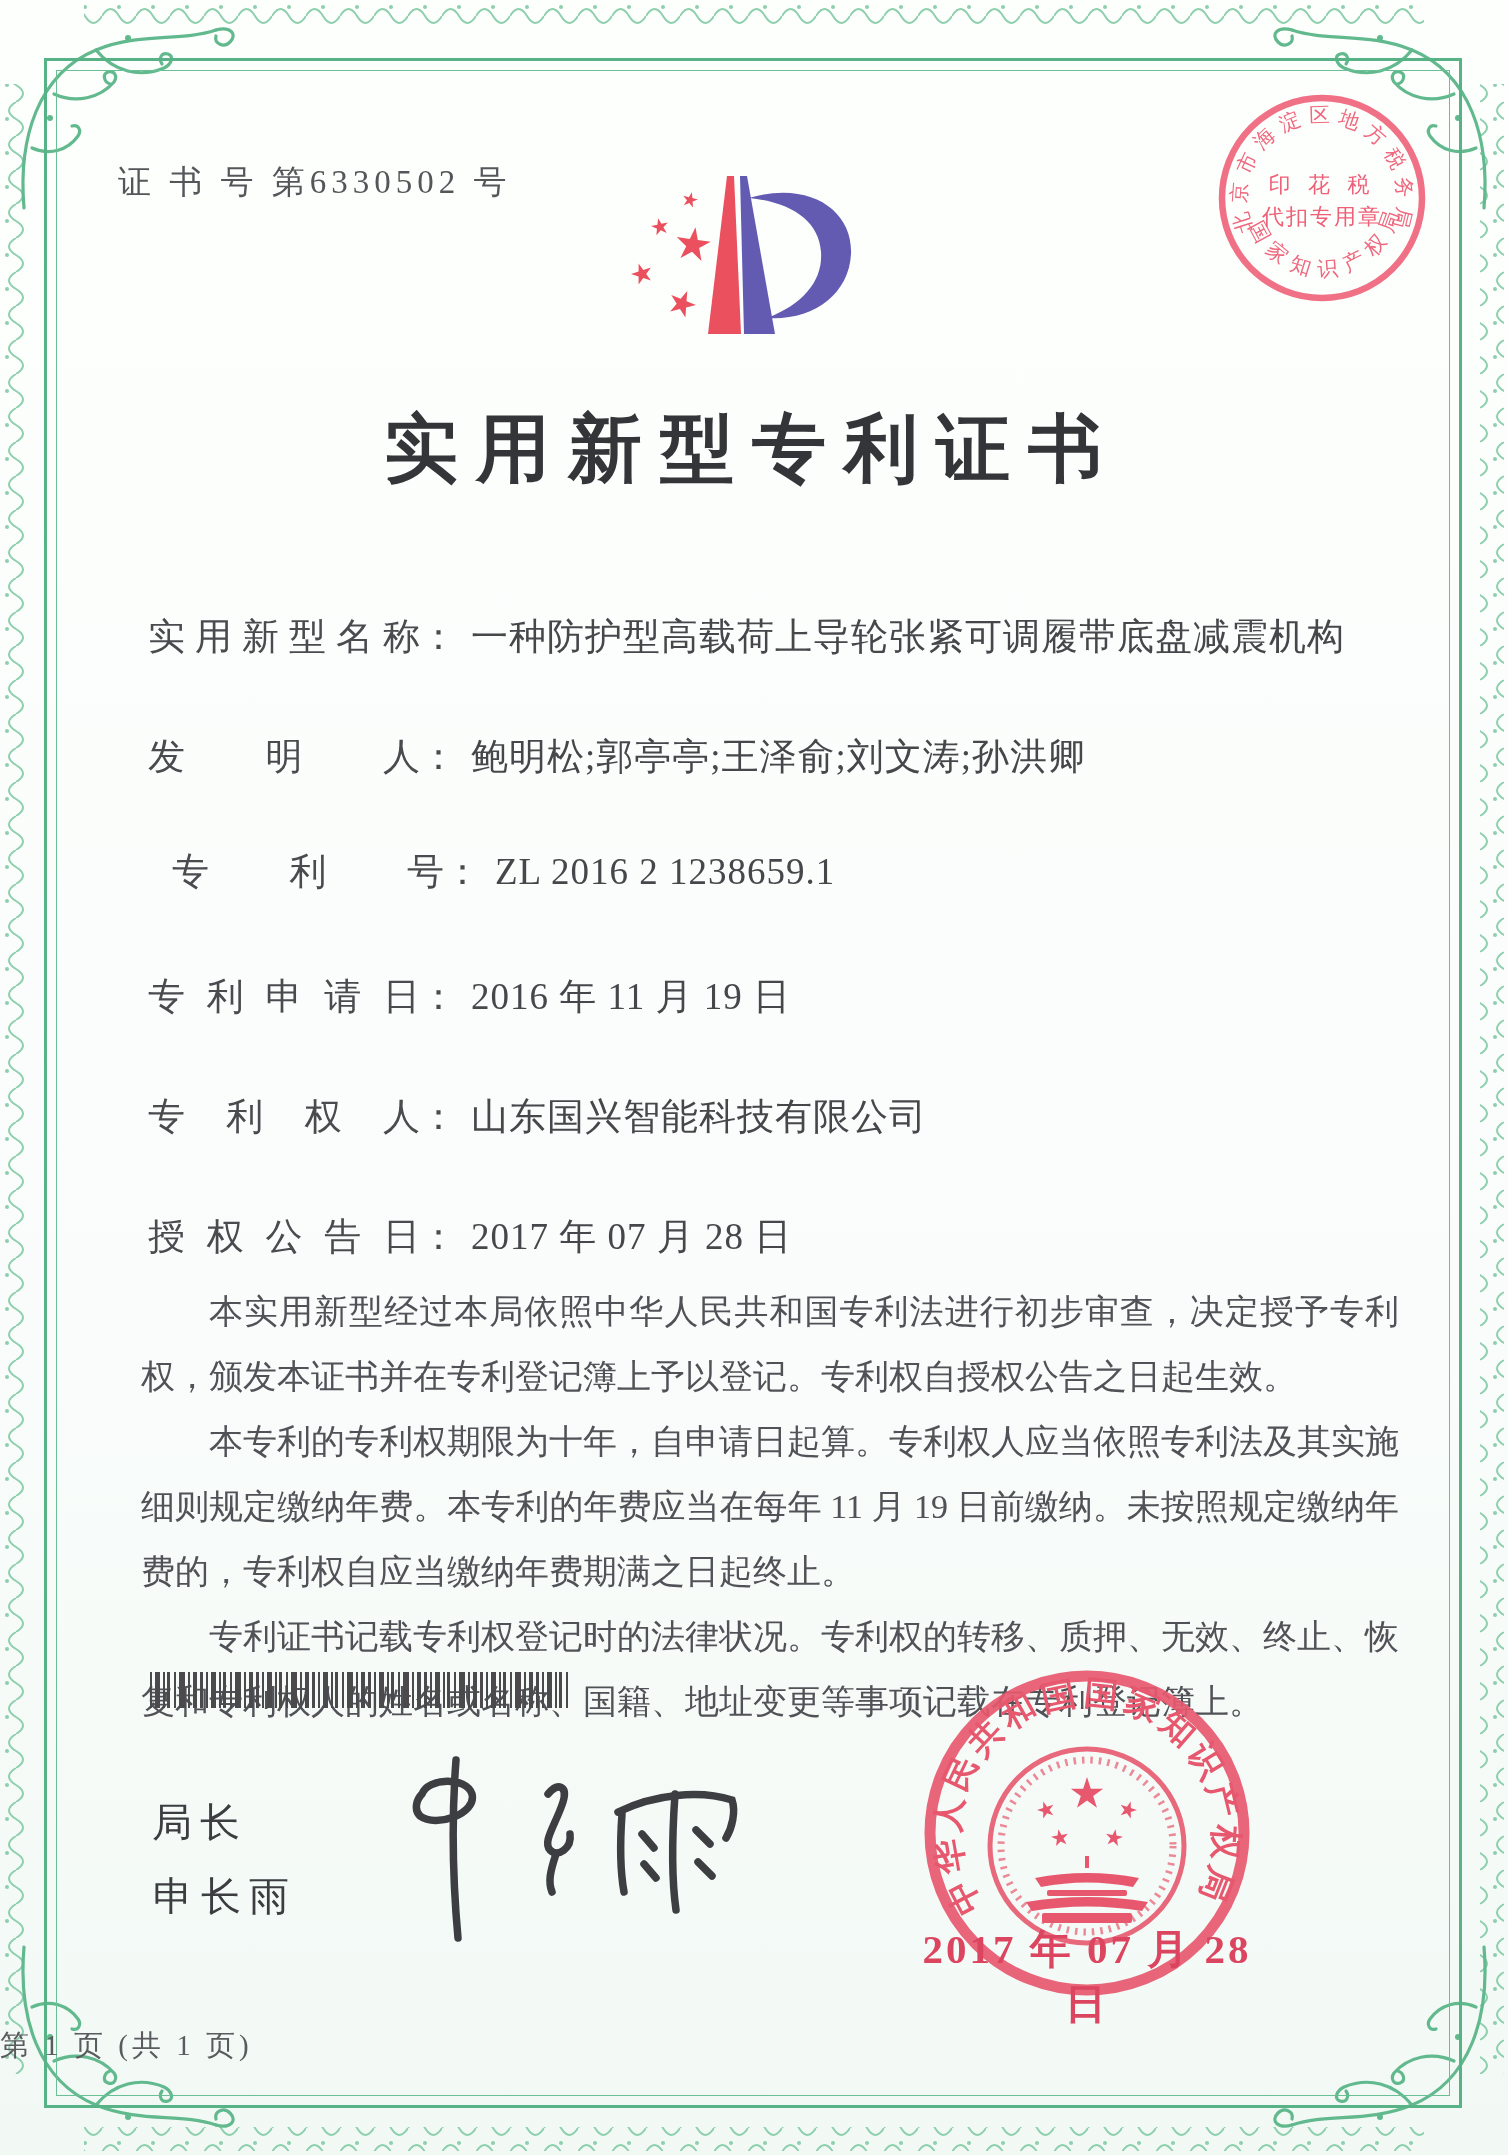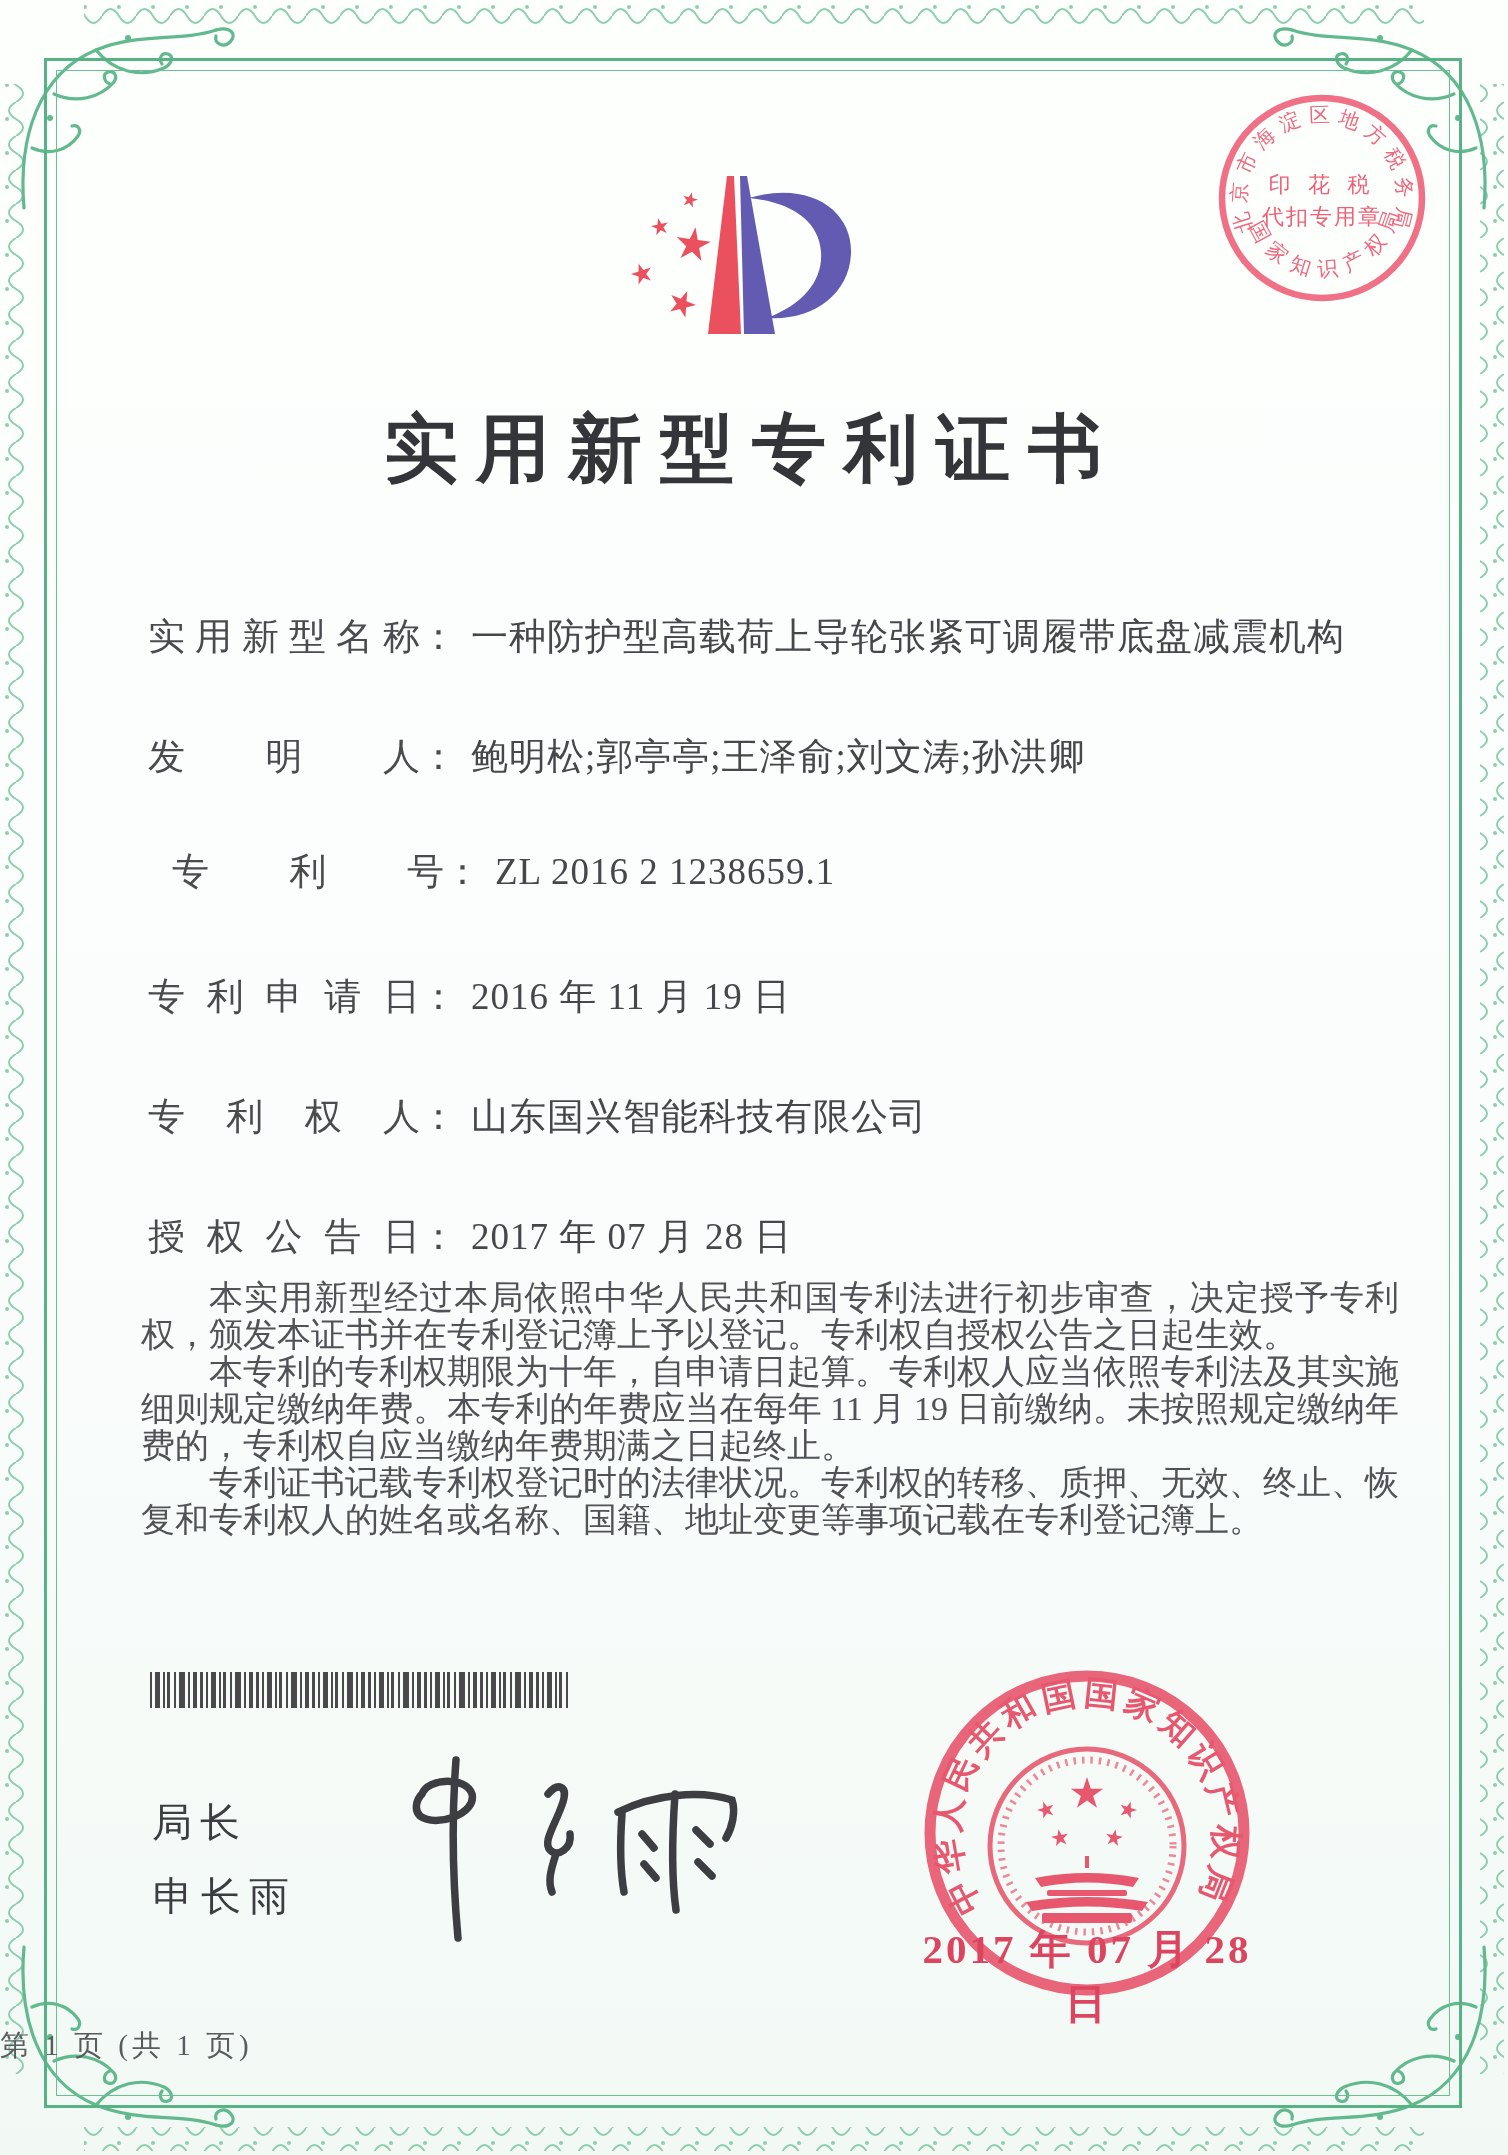--- a/index.html
+++ b/index.html
@@ -13,21 +13,21 @@
   
   .frame-outer{left:44px;top:58px;width:1412px;height:2044px;border:3.5px solid #57b286;}
   .frame-inner{left:56px;top:70px;width:1392px;height:2024px;border:1.5px solid #6abf95;}
   .cert-no{left:118px;top:160px;font-size:33px;letter-spacing:5px;color:#55565a;}
   .doc-title{left:0;top:400px;width:1462px;text-align:center;font-size:74px;font-weight:700;
     letter-spacing:18px;color:#343538;padding-left:21px;}
   .field{left:148px;width:1260px;font-size:37px;color:#4a4b4f;white-space:nowrap;}
   .flabel{display:inline-block;width:272px;text-align:justify;text-align-last:justify;vertical-align:top;}
   .fcolon{display:inline-block;margin-right:14px;}
   .fvalue{letter-spacing:1px;color:#46474b;}
-  .paras{left:141px;top:1279px;width:1258px;font-size:34px;line-height:37px;
+  .paras{left:141px;top:1279px;width:1258px;font-size:34px;line-height:65px;
     text-align:justify;color:#515257;}
   .paras p{margin:0;text-indent:2em;}
   .officer-title{left:152px;top:1795px;font-size:40px;letter-spacing:8px;color:#3c3d41;
     font-family:Liberation Sans, sans-serif;}
   .officer-name{left:153px;top:1869px;font-size:40px;letter-spacing:8px;color:#3c3d41;
     font-family:"Liberation Sans","DejaVu Sans",sans-serif;}
   .seal-date{left:920px;top:1922px;width:334px;text-align:center;font-size:41px;
     letter-spacing:3px;color:#dc4560;font-weight:600;}
   .page-footer{left:0;top:2026px;width:1416px;text-align:left;font-size:29px;
     letter-spacing:4px;color:#5a5b5e;}
@@ -63,20 +63,21 @@
     <rect x="1480" y="84" width="24" height="1990" fill="url(#laceV)"></rect>
     <use href="#flourish" x="0" y="0" transform="translate(10,8)"></use>
     <use href="#flourish" x="0" y="0" transform="translate(1498,8) scale(-1,1)"></use>
     <use href="#flourish" x="0" y="0" transform="translate(10,2147) scale(1,-1)"></use>
     <use href="#flourish" x="0" y="0" transform="translate(1498,2147) scale(-1,-1)"></use>
   </svg>
 
   <div class="abs frame-outer"></div>
   <div class="abs frame-inner"></div>
 
+  <div class="abs cert-no">证 书 号 第6330502 号</div>
 
   <svg class="abs" style="left:1214px;top:90px;" width="216" height="216" viewBox="0 0 216 216">
     <circle cx="108" cy="108" r="100" fill="none" stroke="#ee6078" stroke-width="6.5" opacity="0.9"></circle>
     <path id="taxTopArc" d="M39.1,140.1 A76,76 0 1 1 176.9,140.1" fill="none"></path>
     <path id="taxBotArc" d="M32.7,128.2 A78,78 0 0 0 183.3,128.2" fill="none"></path>
     <text font-size="20.5" fill="#ee6078" opacity="0.95">
       <textPath href="#taxTopArc" textLength="300" lengthAdjust="spacing">北京市海淀区地方税务局</textPath>
     </text>
     <text x="108" y="102" text-anchor="middle" font-size="22" letter-spacing="6" fill="#ee6078">印 花 税</text>
     <text x="108" y="134" text-anchor="middle" font-size="22" letter-spacing="2" fill="#ee6078">代扣专用章</text>

